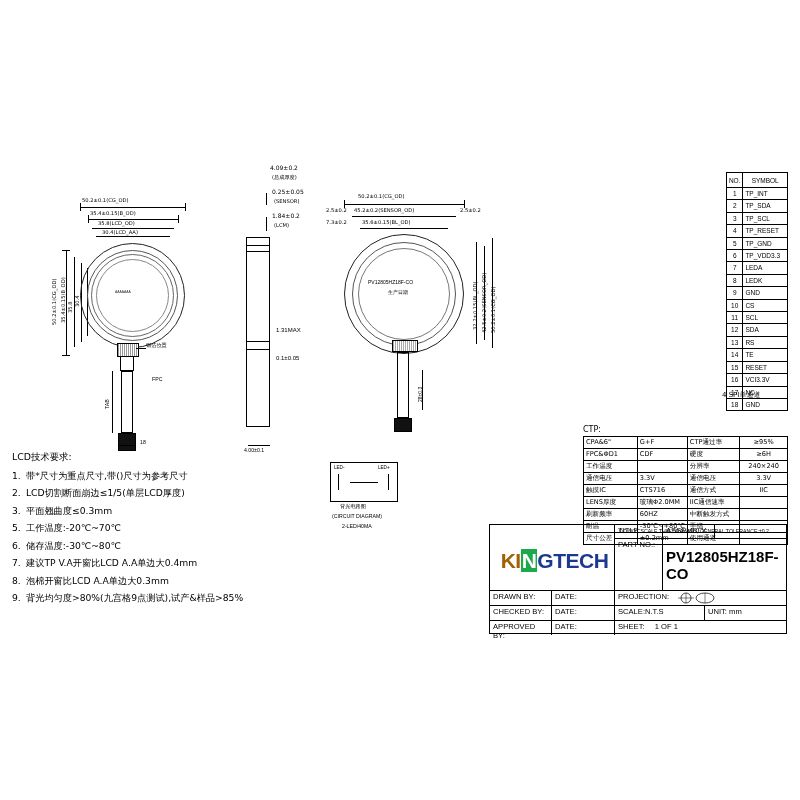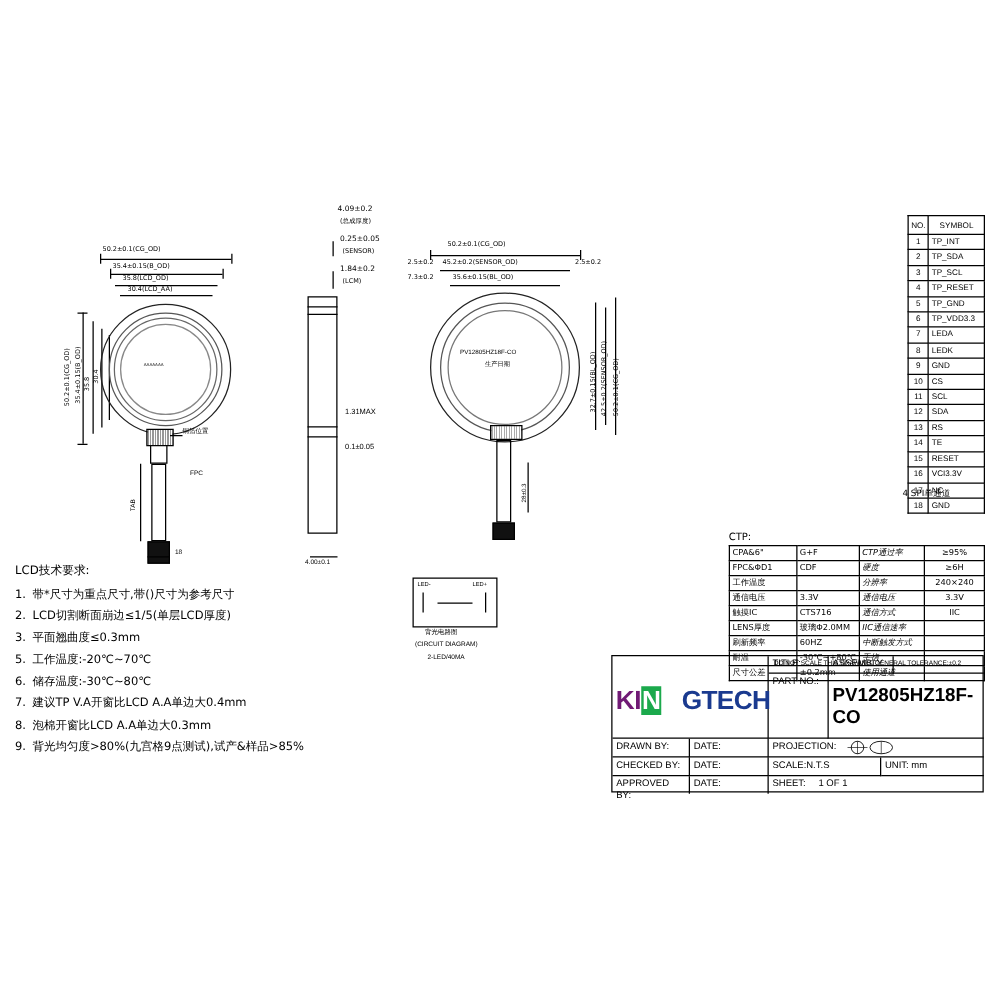--- a/index.html
+++ b/index.html
@@ -15,36 +15,36 @@
   #notes{position:absolute;left:12px;top:448px;width:320px;font-family:"DejaVu Sans",sans-serif;font-size:9.2px;line-height:17.5px;color:#000;}
   #notes .nhead{font-size:9.4px;margin-bottom:1px;}
   #notes .nrow{display:block;}
   #notes .num{display:inline-block;width:14px;}
   
   #titleblock{position:absolute;left:489px;top:524px;width:298px;height:110px;border:1px solid #000;box-sizing:border-box;}
   #titleblock .cell{position:absolute;box-sizing:border-box;font-size:7.6px;padding:1px 3px;}
   #titleblock .b{border-right:1px solid #000;border-bottom:1px solid #000;}
   .logo{position:absolute;left:492px;top:538px;width:125px;height:45px;display:flex;align-items:center;justify-content:center;}
   .logo-text{font-family:"Liberation Sans",sans-serif;font-weight:bold;font-size:21px;letter-spacing:-0.5px;}
-  .logo-k{color:#701a75;}
+  .logo-k{color:#a16207;}
   .logo-box{background:#1ba94c;color:#fff;padding:0 1px;}
-  .logo-g{color:#1a3a8f;padding-left:16px;}
+  .logo-g{color:#1a3a8f;}
   
   #pintable{position:absolute;left:726px;top:172px;width:62px;height:220px;}
   #pintable table{border-collapse:collapse;font-size:6.5px;}
   #pintable td{border:1px solid #000;padding:0 2px;height:11.4px;line-height:11.4px;}
   #pintable td.n{width:13px;text-align:center;}
   #pintable td.s{width:42px;text-align:left;}
   #pintable th{border:1px solid #000;font-size:6.5px;font-weight:normal;height:12px;}
   
   #ctptable{position:absolute;left:583px;top:425px;width:205px;}
   #ctptable .cap{font-size:8px;font-family:"DejaVu Sans",sans-serif;margin-bottom:2px;}
   #ctptable table{border-collapse:collapse;font-size:6.6px;font-family:"DejaVu Sans",sans-serif;width:205px;}
   #ctptable td{border:1px solid #000;padding:0 2px;height:11px;line-height:11px;}
-  .c1{width:52px;} .c2{width:44px;text-align:left;} .c3{width:54px;font-style:italic;} .c4{width:45px;text-align:center;}
+  .c1{width:52px;} .c2{width:44px;text-align:left;} .c3{width:54px;} .c4{width:45px;text-align:center;}
   
   .rect{position:absolute;border:1px solid #000;box-sizing:border-box;}
   .rnd{position:absolute;border:1px solid #000;border-radius:50%;box-sizing:border-box;}
   .fill-gray{background:#e8e8e8;}
   .tiny{font-size:5.2px;}
   .tiny6{font-size:6px;}
 </style>
 </head>
 <body>
 

